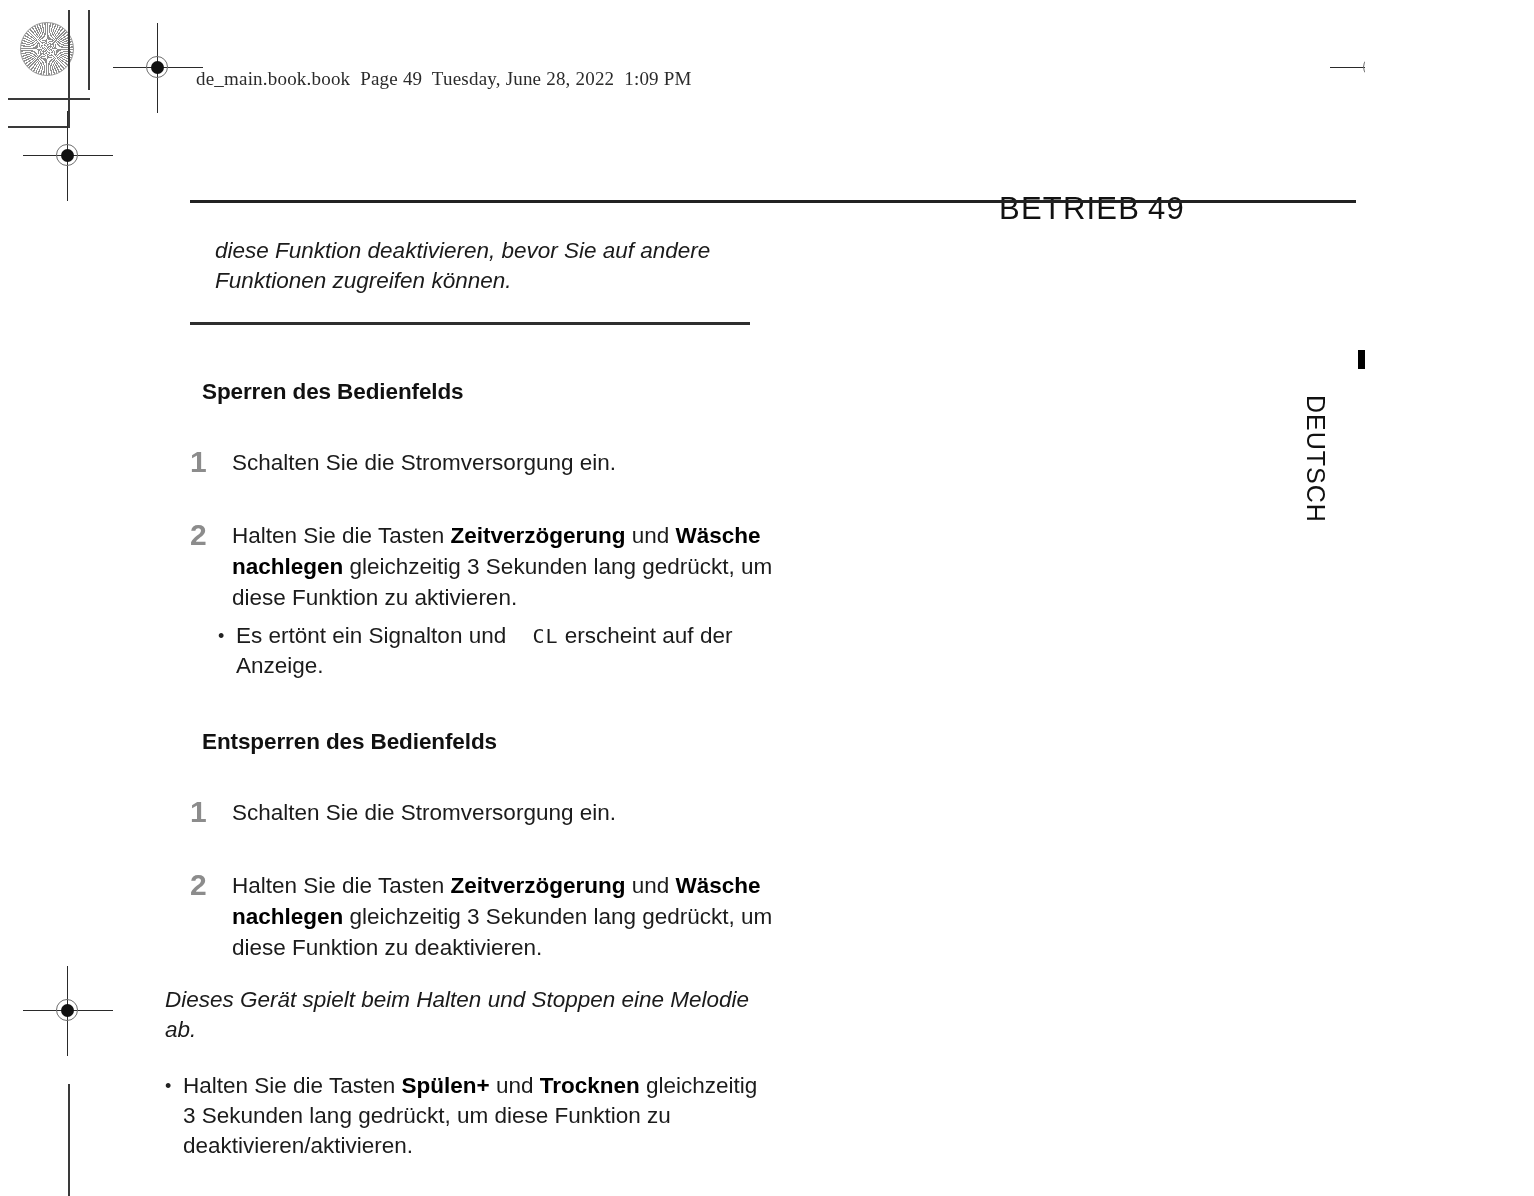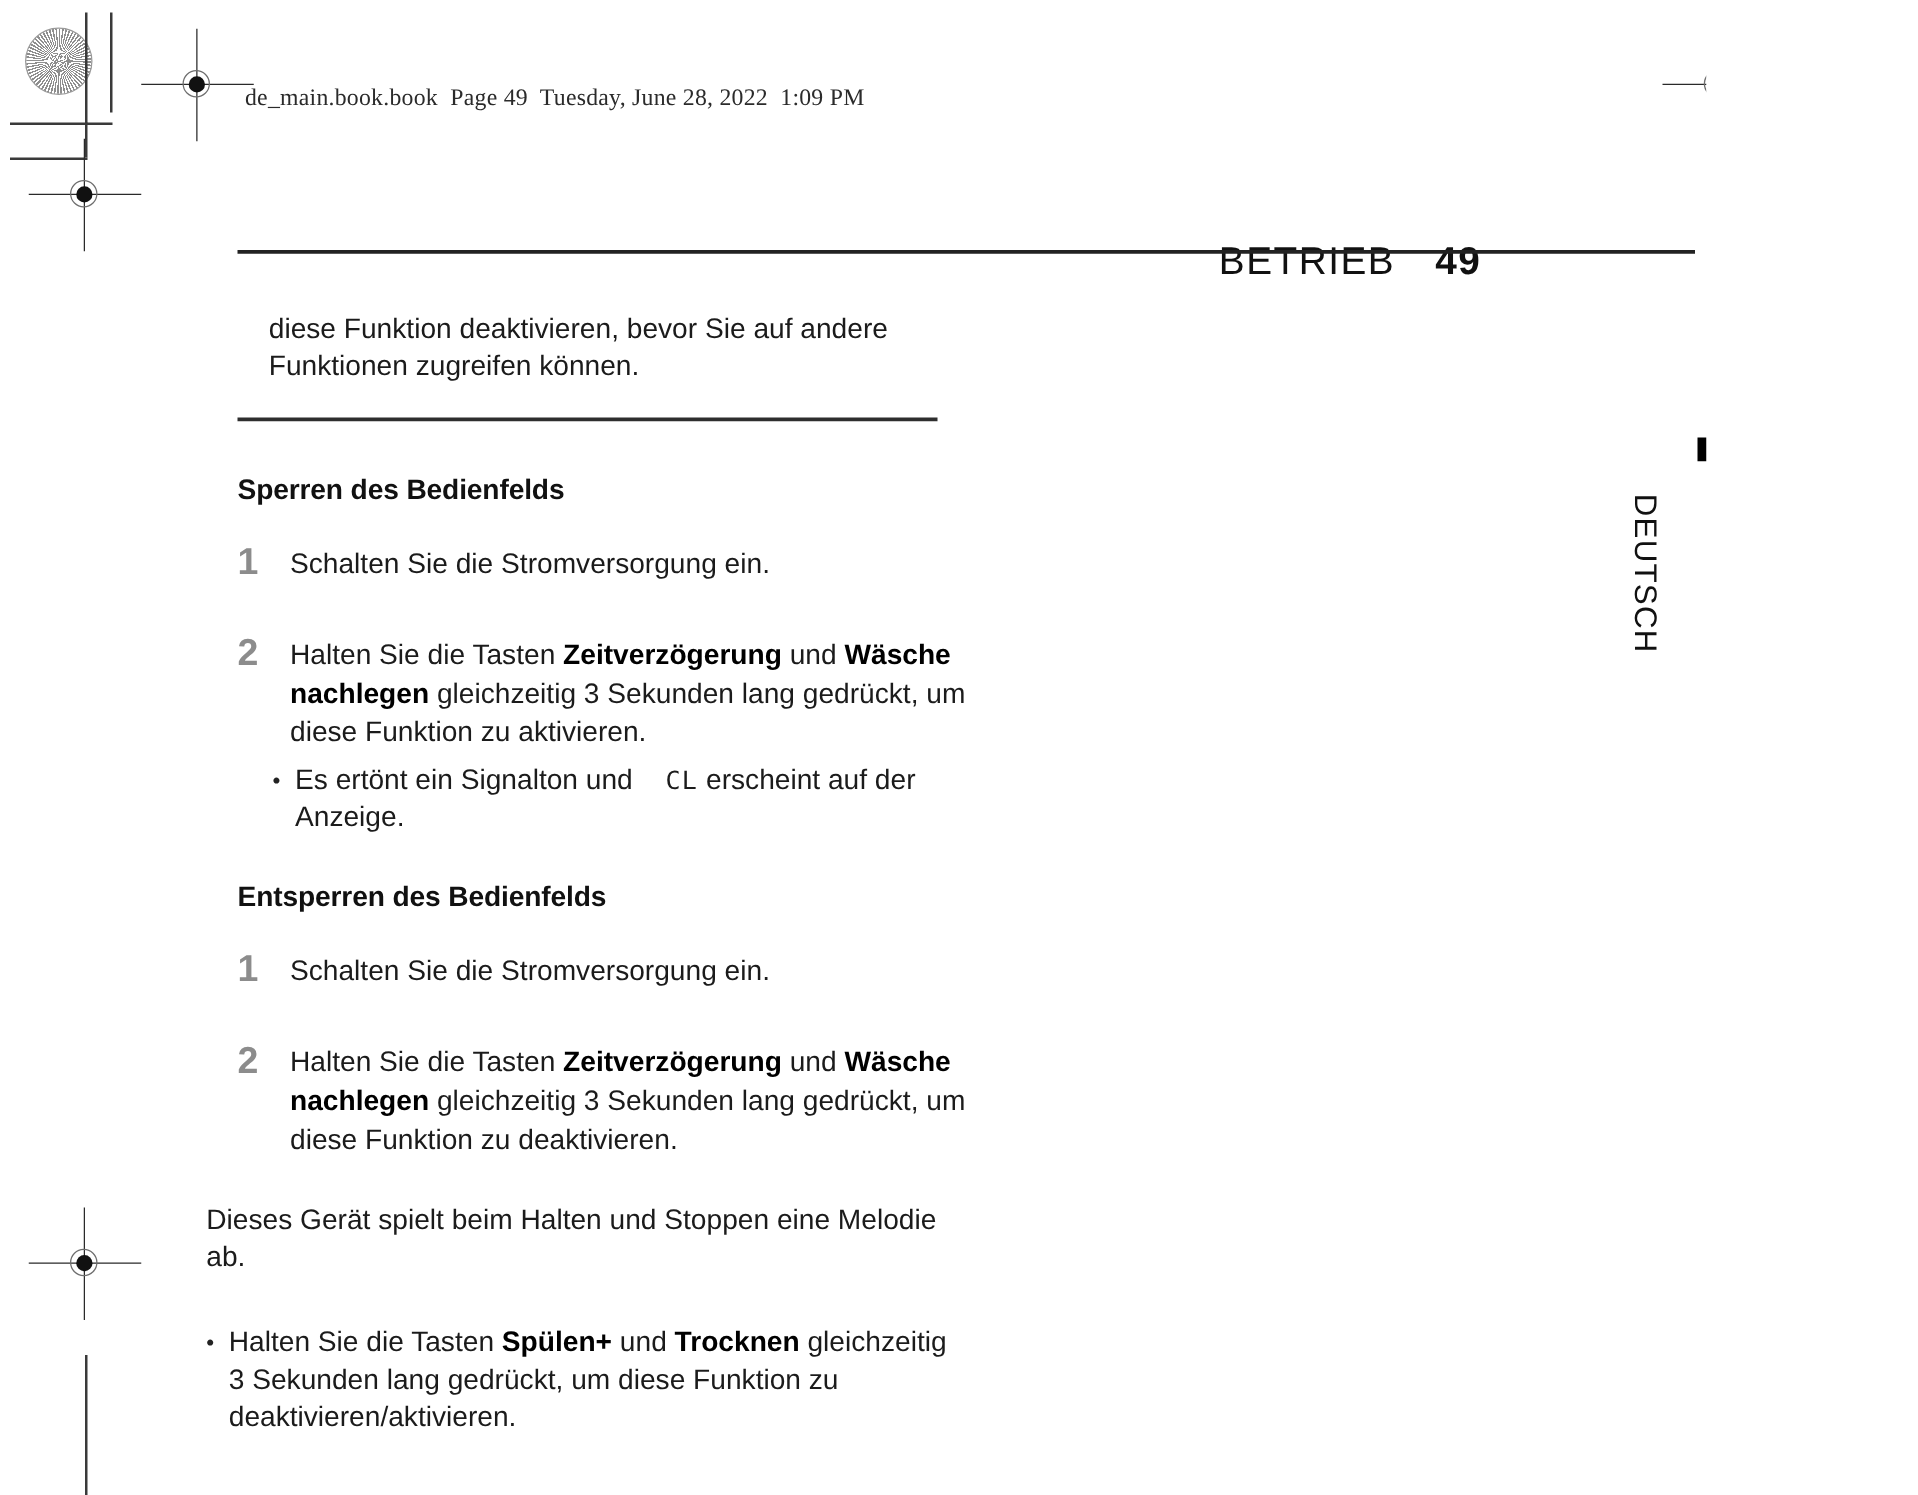--- a/index.html
+++ b/index.html
@@ -97,22 +97,22 @@
   .page-head {
     position: absolute;
     right: 180px;
     top: 155px;
     font-size: 31px;
     letter-spacing: 1.2px;
     color: #111;
     white-space: pre;
   }
   .page-head .num {
-    font-weight: bold;
-    margin-left: 32px;
+    font-weight: normal;
+    margin-left: 8px;
   }
   .rule-main {
     position: absolute;
     left: 190px;
     top: 200px;
     width: 1166px;
     height: 3px;
     background: #222;
   }
 
@@ -143,36 +143,37 @@
   .column {
     position: absolute;
     left: 190px;
     top: 236px;
     width: 600px;
   }
   .para {
     font-size: 22.5px;
     line-height: 30px;
     color: #1b1b1b;
-    margin: 12px;
+    margin: 0;
+    font-style: italic;
   }
   .para.indent { margin-left: 25px; }
 
   .rule-col {
     width: 560px;
     height: 2.5px;
     background: #2e2e2e;
     margin: 26px 0 0 0;
   }
 
   h3.sec {
     font-size: 22.5px;
     font-weight: bold;
     color: #111;
-    margin: 0;
+    margin: 12px;
     letter-spacing: -0.1px;
   }
 
   .step {
     display: flex;
     align-items: flex-start;
   }
   .step-num {
     flex: 0 0 42px;
     font-size: 30px;

